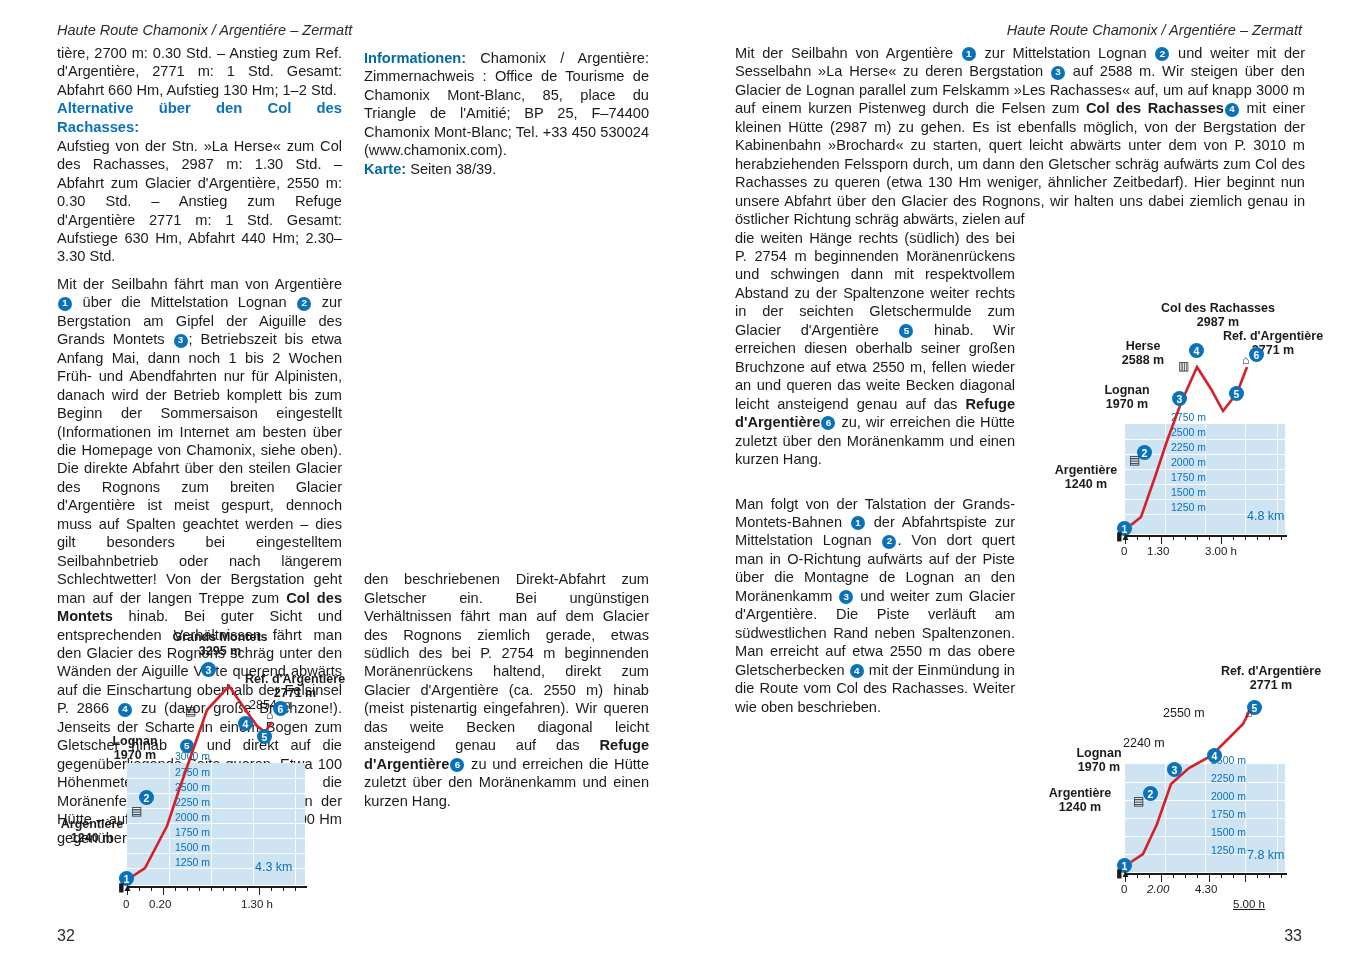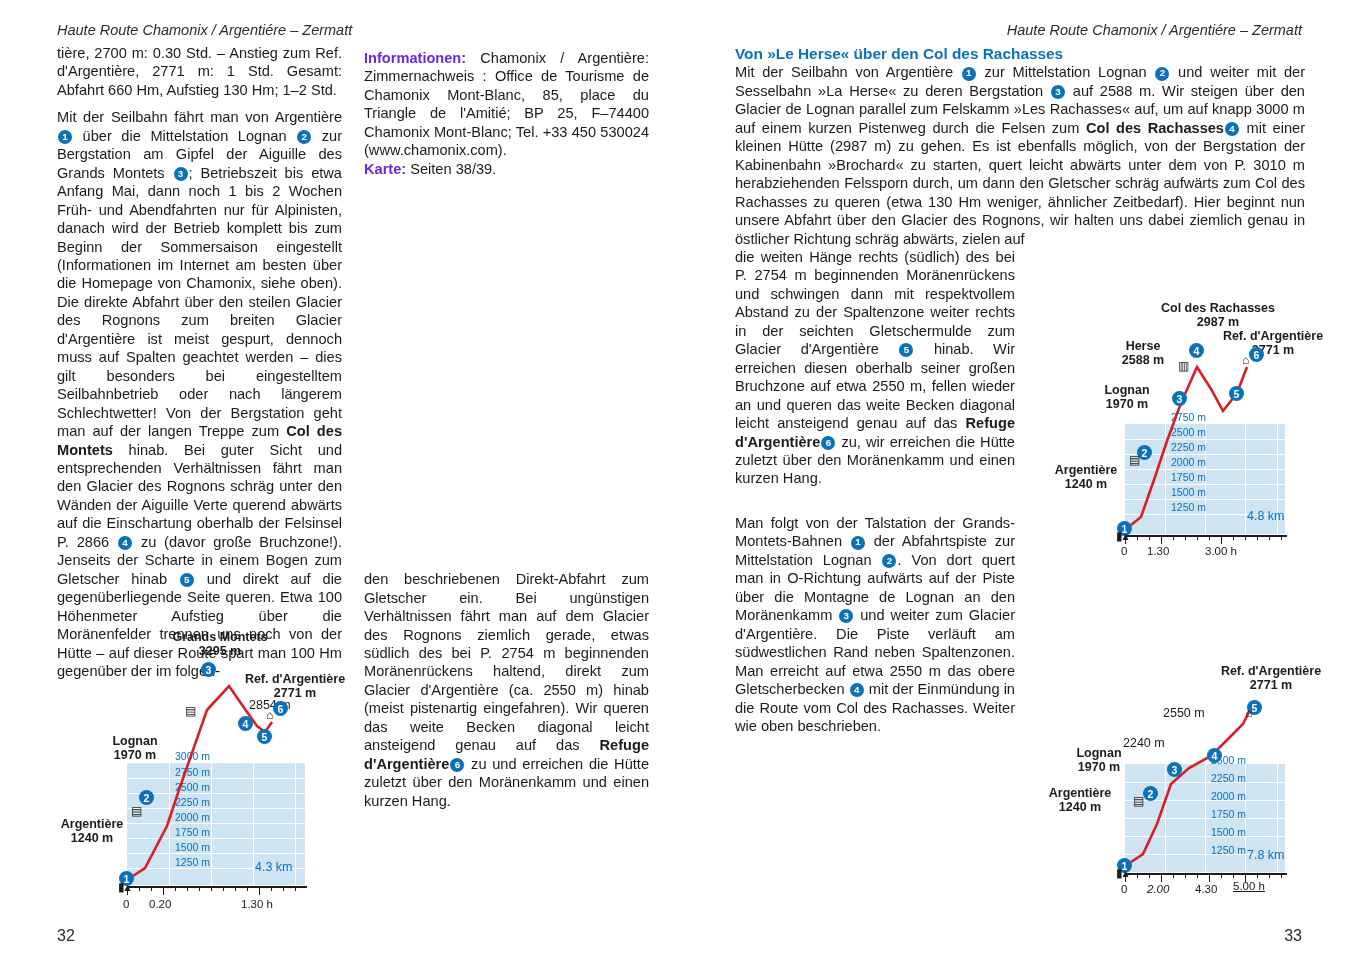--- a/index.html
+++ b/index.html
@@ -30,21 +30,21 @@
   .side{position:absolute;top:44px;}
   .side.left{left:57px;width:592px;}
   .side.right{left:735px;width:570px;}
 
   .cols{display:flex;gap:22px;}
   .col{width:285px;}
 
   p{margin:0;font-size:14.6px;line-height:1.265;text-align:justify;
     hyphens:auto;-webkit-hyphens:auto;}
   .b{font-weight:bold;}
-  .blueb{color:#6d28d9;font-weight:bold;}
+  .blueb{color:#0369a1;font-weight:bold;}
   .head-blue{color:#0b72b9;font-weight:bold;font-size:14.8px;}
   .sp{height:9px;}
   .sp-s{height:5px;}
 
   
   .wide p{font-size:14.6px;line-height:1.265;text-align:justify;}
 
   
   .profile{position:relative;}
   .band{position:absolute;background:#cfe4f3;}
@@ -75,20 +75,22 @@
 
   <div class="runhead left">Haute Route Chamonix / Argentiére – Zermatt</div>
   <div class="runhead right">Haute Route Chamonix / Argentiére – Zermatt</div>
   <div class="folio left">32</div>
   <div class="folio right">33</div>
 
   <div class="side left">
     <div class="cols">
       <div class="col">
         <p>tière, 2700 m: 0.30 Std. – Anstieg zum Ref. d'Argentière, 2771 m: 1 Std. Gesamt: Abfahrt 660 Hm, Aufstieg 130 Hm; 1–2 Std.</p>
+        <p class="head-blue">Alternative über den Col des Rachasses:</p>
+        <p>Aufstieg von der Stn. »La Herse« zum Col des Rachasses, 2987 m: 1.30 Std. – Abfahrt zum Glacier d'Argentière, 2550 m: 0.30 Std. – Anstieg zum Refuge d'Argentière 2771 m: 1 Std. Gesamt: Aufstiege 630 Hm, Abfahrt 440 Hm; 2.30–3.30 Std.</p>
         <div class="sp"></div>
         <p><span>Mit der Seilbahn fährt man von Argentière </span><span class="num inl">1</span><span> über die Mittelstation Lognan </span><span class="num inl">2</span><span> zur Bergstation am Gipfel der Aiguille des Grands Montets </span><span class="num inl">3</span><span>; Betriebszeit bis etwa Anfang Mai, dann noch 1 bis 2 Wochen Früh- und Abendfahrten nur für Alpinisten, danach wird der Betrieb komplett bis zum Beginn der Sommersaison eingestellt (Informationen im Internet am besten über die Homepage von Chamonix, siehe oben). Die direkte Abfahrt über den steilen Glacier des Rognons zum breiten Glacier d'Argentière ist meist gespurt, dennoch muss auf Spalten geachtet werden – dies gilt besonders bei eingestelltem Seilbahnbetrieb oder nach längerem Schlechtwetter! Von der Bergstation geht man auf der langen Treppe zum </span><span class="b">Col des Montets</span><span> hinab. Bei guter Sicht und entsprechenden Verhältnissen fährt man den Glacier des Rognons schräg unter den Wänden der Aiguille Verte querend abwärts auf die Einschartung oberhalb der Felsinsel P. 2866 </span><span class="num inl">4</span><span> zu (davor große Bruchzone!). Jenseits der Scharte in einem Bogen zum Gletscher hinab </span><span class="num inl">5</span><span> und direkt auf die gegenüberliegende Seite queren. Etwa 100 Höhenmeter Aufstieg über die Moränenfelder trennen uns noch von der Hütte – auf dieser Route spart man 100 Hm gegenüber der im folgen-</span></p>
       </div>
 
       <div class="col">
         <div class="sp-s"></div>
         <p><span class="blueb">Informationen:</span><span> Chamonix / Argentière: Zimmernachweis : Office de Tourisme de Chamonix Mont-Blanc, 85, place du Triangle de l'Amitié; BP 25, F–74400 Chamonix Mont-Blanc; Tel. +33 450 530024 (www.chamonix.com).</span></p>
         <p><span class="blueb">Karte:</span><span> Seiten 38/39.</span></p>
         <div style="height:392px"></div>
         <p><span>den beschriebenen Direkt-Abfahrt zum Gletscher ein. Bei ungünstigen Verhältnissen fährt man auf dem Glacier des Rognons ziemlich gerade, etwas südlich des bei P. 2754 m beginnenden Moränenrückens haltend, direkt zum Glacier d'Argentière (ca. 2550 m) hinab (meist pistenartig eingefahren). Wir queren das weite Becken diagonal leicht ansteigend genau auf das </span><span class="b">Refuge d'Argentière</span><span class="num inl">6</span><span> zu und erreichen die Hütte zuletzt über den Moränenkamm und einen kurzen Hang.</span></p>
@@ -174,21 +176,20 @@
 
       <div class="axlabel" style="left:66px;top:268px;">0</div>
       <div class="axlabel" style="left:92px;top:268px;">0.20</div>
       <div class="axlabel" style="left:184px;top:268px;">1.30 h</div>
       <div class="km" style="left:198px;top:230px;">4.3 km</div>
     </div>
   </div>
 
   <div class="side right">
     <div class="wide">
-      <p class="head-blue" style="font-size:15.4px;">Von »Le Herse« über den Col des Rachasses</p>
       <p><span>Mit der Seilbahn von Argentière </span><span class="num inl">1</span><span> zur Mittelstation Lognan </span><span class="num inl">2</span><span> und weiter mit der Sesselbahn »La Herse« zu deren Bergstation </span><span class="num inl">3</span><span> auf 2588 m. Wir steigen über den Glacier de Lognan parallel zum Felskamm »Les Rachasses« auf, um auf knapp 3000 m auf einem kurzen Pistenweg durch die Felsen zum </span><span class="b">Col des Rachasses</span><span class="num inl">4</span><span> mit einer kleinen Hütte (2987 m) zu gehen. Es ist ebenfalls möglich, von der Bergstation der Kabinenbahn »Brochard« zu starten, quert leicht abwärts unter dem von P. 3010 m herabziehenden Felssporn durch, um dann den Gletscher schräg aufwärts zum Col des Rachasses zu queren (etwa 130 Hm weniger, ähnlicher Zeitbedarf). Hier beginnt nun unsere Abfahrt über den Glacier des Rognons, wir halten uns dabei ziemlich genau in östlicher Richtung schräg abwärts, zielen auf</span></p>
     </div>
 
     <div style="position:relative;">
       <div style="float:right;width:290px;height:252px;"></div>
       <p><span>die weiten Hänge rechts (südlich) des bei P. 2754 m beginnenden Moränenrückens und schwingen dann mit respektvollem Abstand zu der Spaltenzone weiter rechts in der seichten Gletschermulde zum Glacier d'Argentière </span><span class="num inl">5</span><span> hinab. Wir erreichen diesen oberhalb seiner großen Bruchzone auf etwa 2550 m, fellen wieder an und queren das weite Becken diagonal leicht ansteigend genau auf das </span><span class="b">Refuge d'Argentière</span><span class="num inl">6</span><span> zu, wir erreichen die Hütte zuletzt über den Moränenkamm und einen kurzen Hang.</span></p>
       <div style="clear:both;"></div>
     </div>
 
     <div style="height:14px"></div>
@@ -341,18 +342,18 @@
       <div class="tick" style="left:206px;top:209px;"></div>
       <div class="tick" style="left:218px;top:209px;"></div>
       <div class="tick major" style="left:230px;top:209px;"></div>
       <div class="tick" style="left:242px;top:209px;"></div>
       <div class="tick" style="left:254px;top:209px;"></div>
       <div class="tick" style="left:266px;top:209px;"></div>
 
       <div class="axlabel" style="left:106px;top:219px;">0</div>
       <div class="axlabel" style="left:132px;top:219px;font-style:italic;">2.00</div>
       <div class="axlabel" style="left:180px;top:219px;">4.30</div>
-      <div class="axlabel" style="left:218px;top:216px;text-decoration:underline;">5.00 h</div>
+      <div class="axlabel" style="left:218px;top:234px;text-decoration:underline;">5.00 h</div>
       <div class="km" style="left:232px;top:184px;">7.8 km</div>
     </div>
   </div>
 
 </div>
 
 </body></html>

